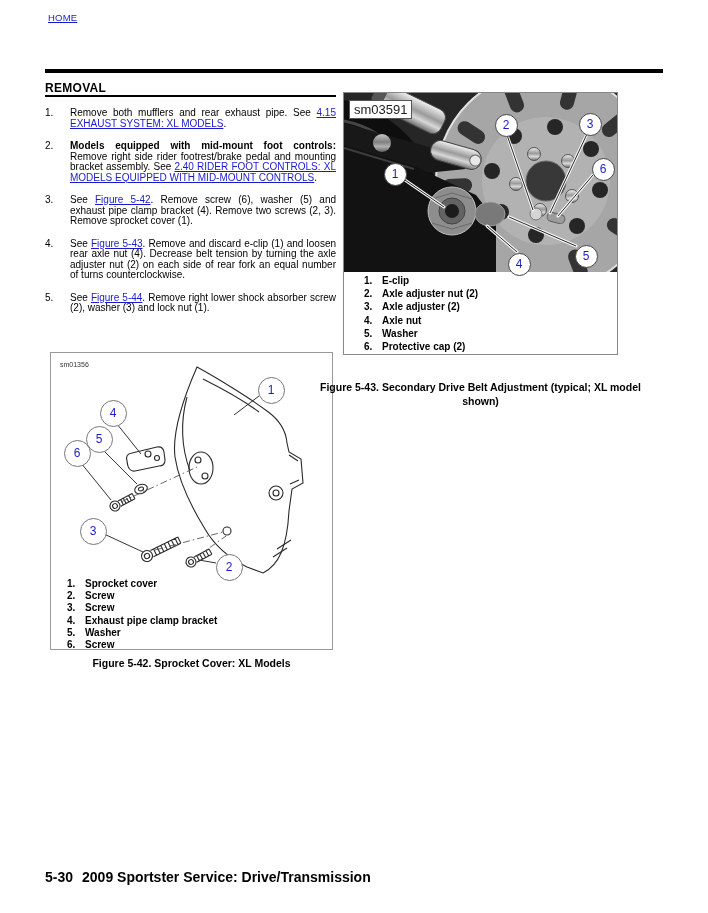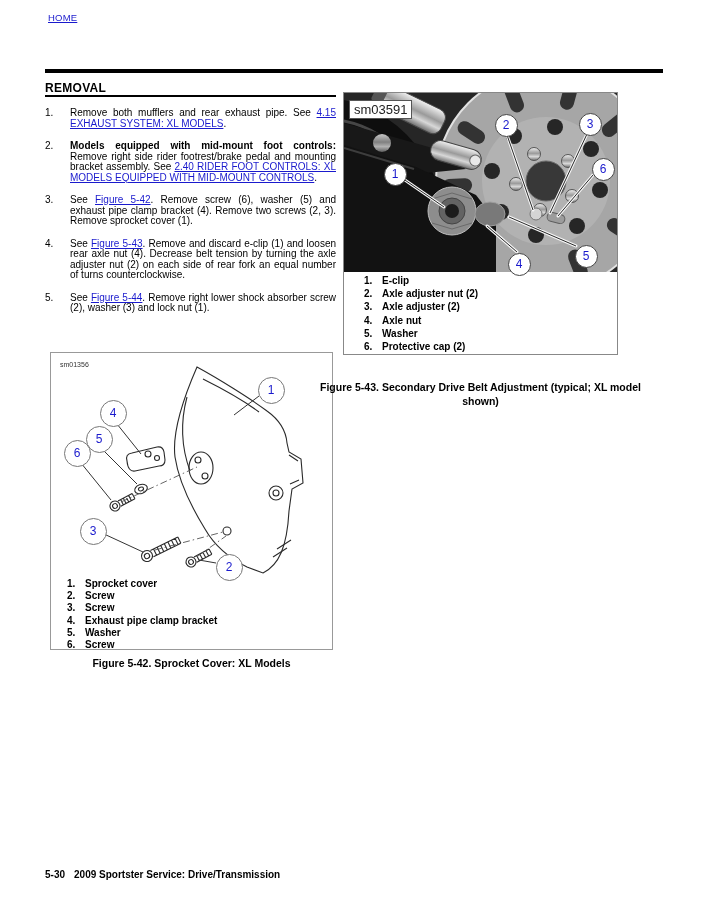--- a/index.html
+++ b/index.html
@@ -57,21 +57,21 @@
   #cap43 { left:308px; top:373px; width:345px;margin-top:8px; }
   
   .callout {
     position:absolute; border-radius:50%; background:#fff;
     display:flex; align-items:center; justify-content:center;
     color:#1a1acd; cursor:pointer;
   }
   .callout.c42 { width:25px; height:25px; border:1px solid #777; font-size:12px; }
   .callout.c43 { width:21px; height:21px; border:1px solid #444; font-size:12px; }
   
-  .footer { position:absolute; left:45px; top:869px; font-size:10px; font-weight:bold; }
+  .footer { position:absolute; left:45px; top:869px; font-size:14px; font-weight:bold; }
   .footer .pgnum { margin-right:9px; }
 </style>
 </head>
 <body>
 
 <div class="page">
 
   <a class="home" href="#" style="color: rgb(26, 26, 205);">HOME</a>
 
   <div class="mainrule"></div>

